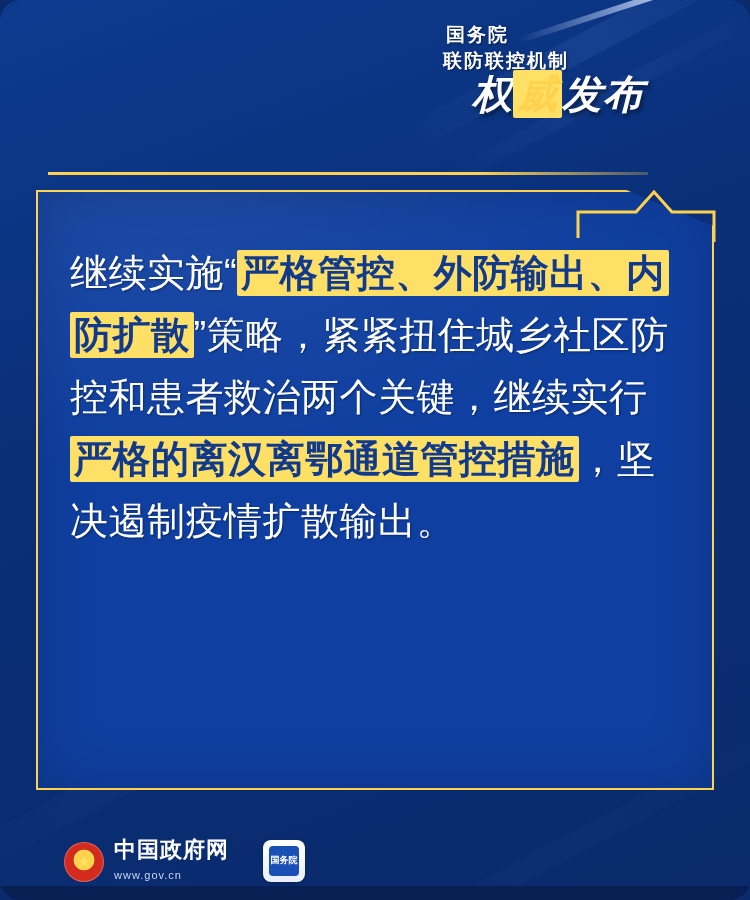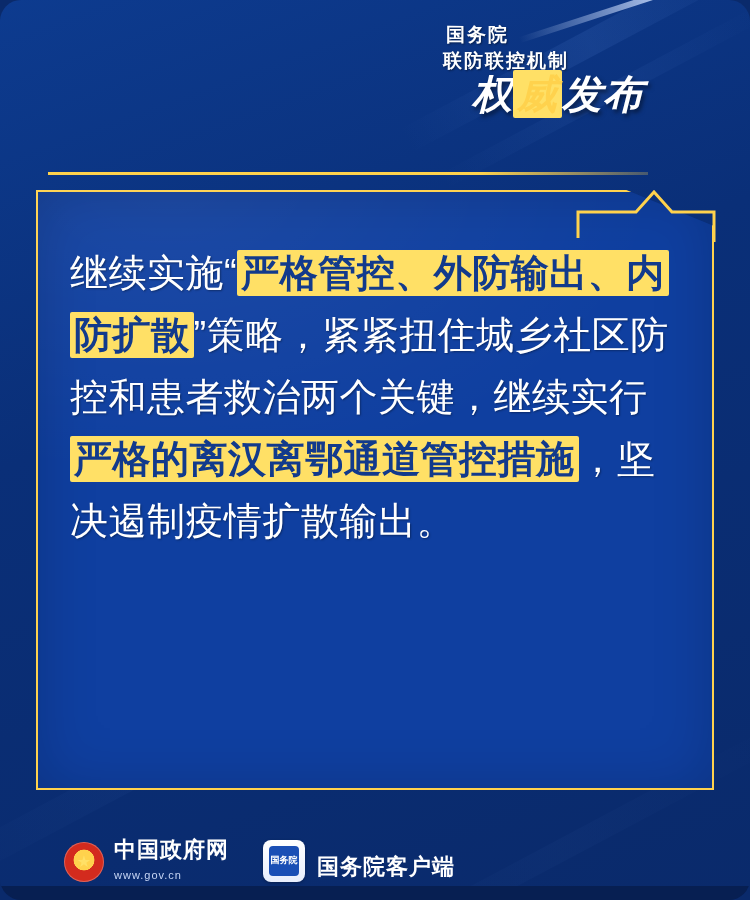--- a/index.html
+++ b/index.html
@@ -288,17 +288,16 @@
 
   <div class="footer">
     <div class="gov-emblem"></div>
     <div class="gov-text">
       <div class="gov-name">中国政府网</div>
       <div class="gov-url">www.gov.cn</div>
     </div>
     <div class="app-badge">
       <div class="sq">国务院</div>
     </div>
-    <div class="app-name">国务院客户端</div>
   </div>
 
   <div class="bottom-bar"></div>
 </div>
 
 </body></html>

